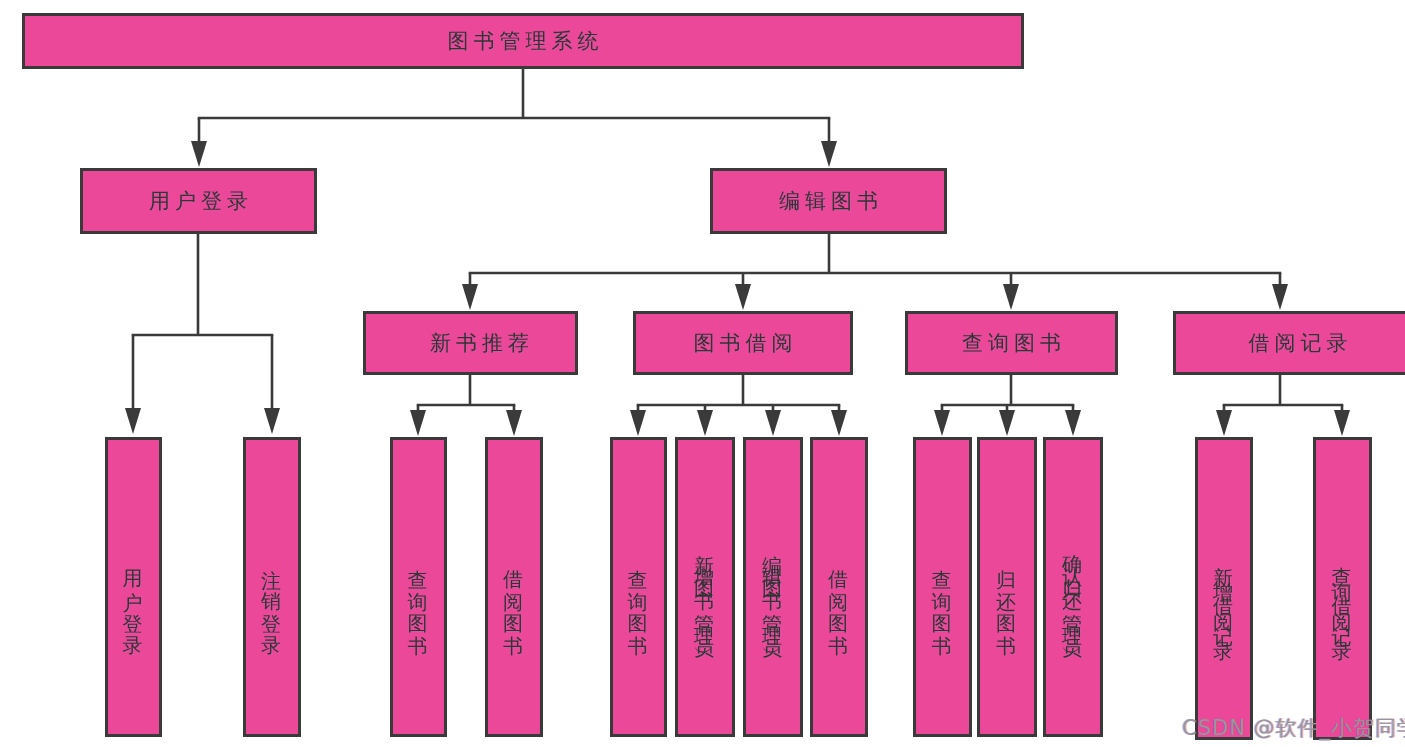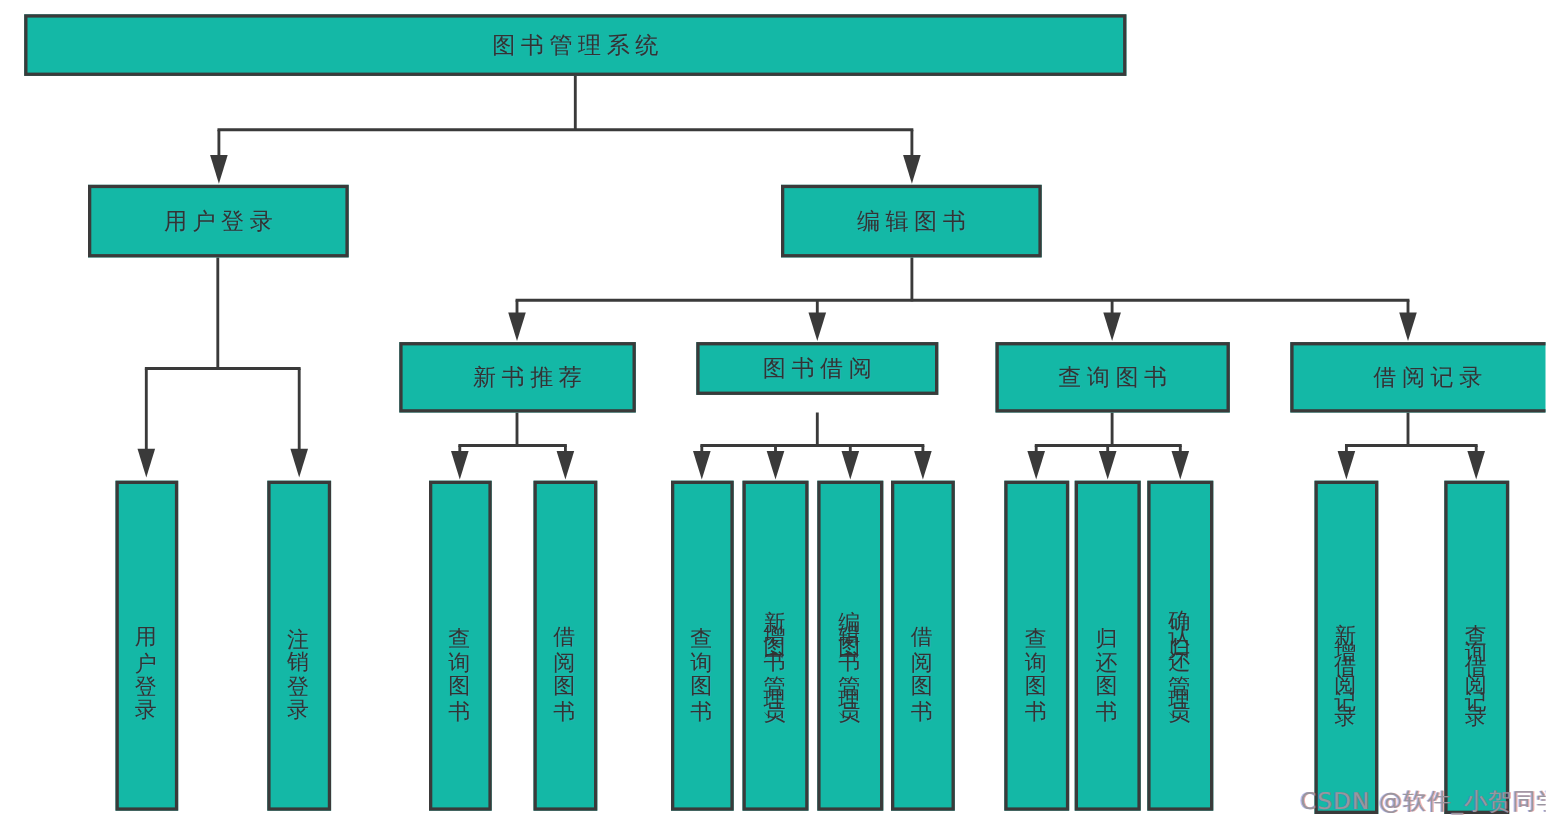--- a/index.html
+++ b/index.html
@@ -6,21 +6,21 @@
   body{
     position:relative;
     width:1405px;height:747px;
     font-family:"DejaVu Sans","Liberation Sans",sans-serif;
     color:#333;
     overflow:hidden;
   }
   #connectors{position:absolute;left:0;top:0;z-index:1;}
   .box{
     position:absolute;
-    background:#14b8a6;
+    background:#ec4899;
     border:3px solid var(--line,#3a3a3a);
     box-sizing:border-box;
     display:flex;
     align-items:center;
     justify-content:center;
     z-index:2;
   }
   .hbox span{
     font-size:21px;
     letter-spacing:5px;
@@ -116,21 +116,21 @@
 <div class="box hbox" style="left:80px;top:168px;width:237px;height:66px;">
   <span>用户登录</span>
 </div>
 <div class="box hbox" style="left:710px;top:168px;width:237px;height:66px;">
   <span>编辑图书</span>
 </div>
 
 <div class="box hbox" style="left:363px;top:311px;width:215px;height:64px;padding-left:18px;">
   <span>新书推荐</span>
 </div>
-<div class="box hbox" style="left:633px;top:311px;width:220px;height:48px;justify-content:center;">
+<div class="box hbox" style="left:633px;top:311px;width:220px;height:64px;justify-content:center;">
   <span>图书借阅</span>
 </div>
 <div class="box hbox" style="left:905px;top:311px;width:213px;height:64px;">
   <span>查询图书</span>
 </div>
 <div class="box hbox" style="left:1173px;top:311px;width:250px;height:64px;">
   <span>借阅记录</span>
 </div>
 
 <div class="box vbox ls-wide" style="left:105px;top:437px;width:57px;height:300px;">

